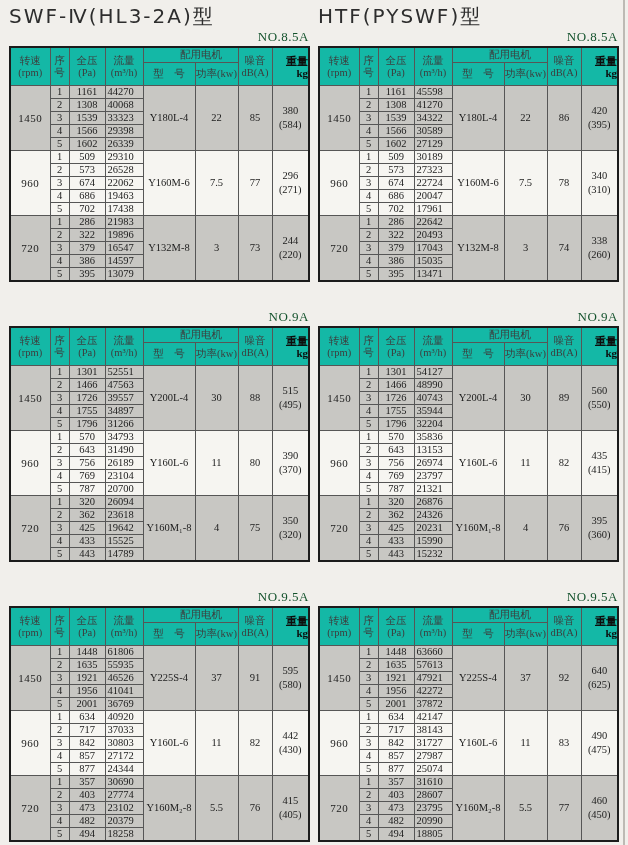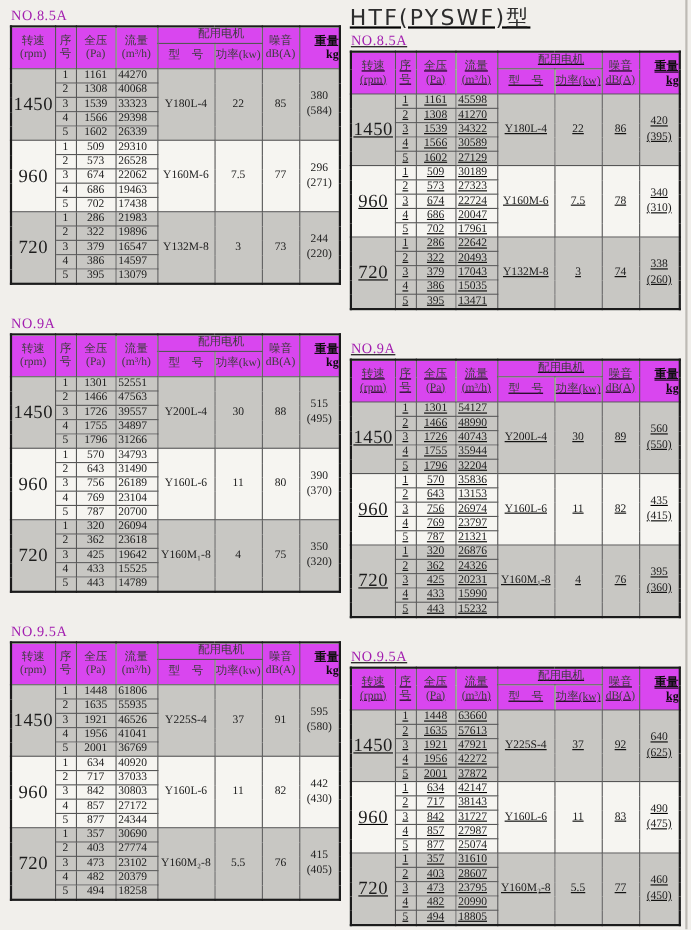--- a/index.html
+++ b/index.html
@@ -5,64 +5,65 @@
   html,body{margin:0;padding:0;}
   body{
     width:628px;height:845px;position:relative;
     background:#f1efeb;
     font-family:"Liberation Serif","DejaVu Serif",serif;
     overflow:hidden;
   }
   .page-edge{position:absolute;top:0;right:3px;width:2px;height:845px;background:#bdbab4;}
   .col{position:absolute;top:5px;width:300px;}
   .col-left{left:9px;}
-  .col-right{left:318px;text-decoration:underline;}
+  .col-right{left:318px;}
   .model-title{
     font-family:"DejaVu Sans","Liberation Sans",sans-serif;
     font-size:20px;font-weight:500;letter-spacing:2px;color:#2d2d2d;
     line-height:23px;white-space:nowrap;margin:0;
   }
   .size-label{
     font-family:"Liberation Serif","DejaVu Serif",serif;
-    font-size:13px;color:#a21caf;letter-spacing:0.5px;
-    line-height:15px;margin:1px 0 2px 1px;
+    font-size:13px;color:#14532d;letter-spacing:0.5px;
+    line-height:15px;margin:1px 0 2px 1px;text-align:right;
   }
   .size-label.later{margin-top:27px;}
   table.spec-table{
     border-collapse:collapse;table-layout:fixed;width:299px;
     background:#f6f5f1;border:2px solid #1b1b1b;
   }
   .spec-table th,.spec-table td{
     border:1px solid #565656;
     font-weight:normal;overflow:hidden;white-space:nowrap;
   }
   .spec-table thead th{
     font-size:10.5px;color:#3d3d3d;height:20px;
     line-height:12px;padding:1px 0;text-align:center;
-    background:#d946ef;
+    background:#14b8a6;
   }
   .spec-table thead th.weight-h{font-weight:bold;color:#0d0d0d;font-size:11px;text-align:right;}
   .spec-table thead th.motor-group{height:8px;padding-left:21px;}
   .spec-table tbody td{
     font-size:10.5px;color:#1c1c1c;height:12px;line-height:12px;
     padding:0;text-align:center;
   }
   tbody.g-shaded td{background:#c8c7c3;}
   tbody.g-plain  td{background:#f6f5f1;}
-  .spec-table td.c-rpm{font-size:17px;letter-spacing:0.5px;}
+  .spec-table td.c-rpm{font-size:11px;letter-spacing:0.5px;}
   .spec-table td.c-flow{text-align:left;padding-left:2px;}
   .spec-table td.c-pa{text-align:center;}
   .spec-table td.c-model{font-size:10.5px;}
   .spec-table td.c-weight div{line-height:14px;font-size:10.5px;}
 </style>
 </head>
 <body>
 
 <div>
   <div class="col col-left" id="col-0">
+      <h1 class="model-title">SWF-Ⅳ(HL3-2A)型</h1>
       <div class="size-label">NO.8.5A</div>
       <table class="spec-table">
         <colgroup>
           <col style="width: 40px;">
           <col style="width: 19px;">
           <col style="width: 36px;">
           <col style="width: 38px;">
           <col style="width: 52px;">
           <col style="width: 43px;">
           <col style="width: 34px;">

